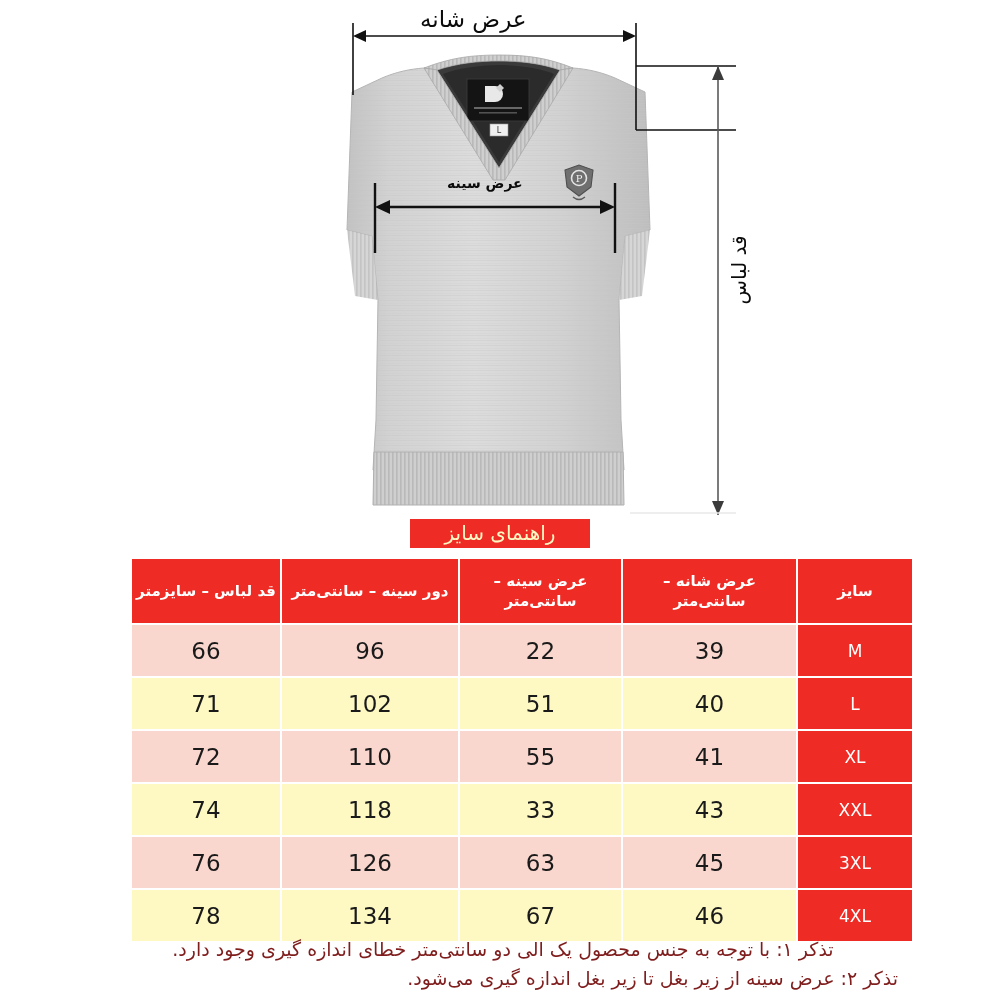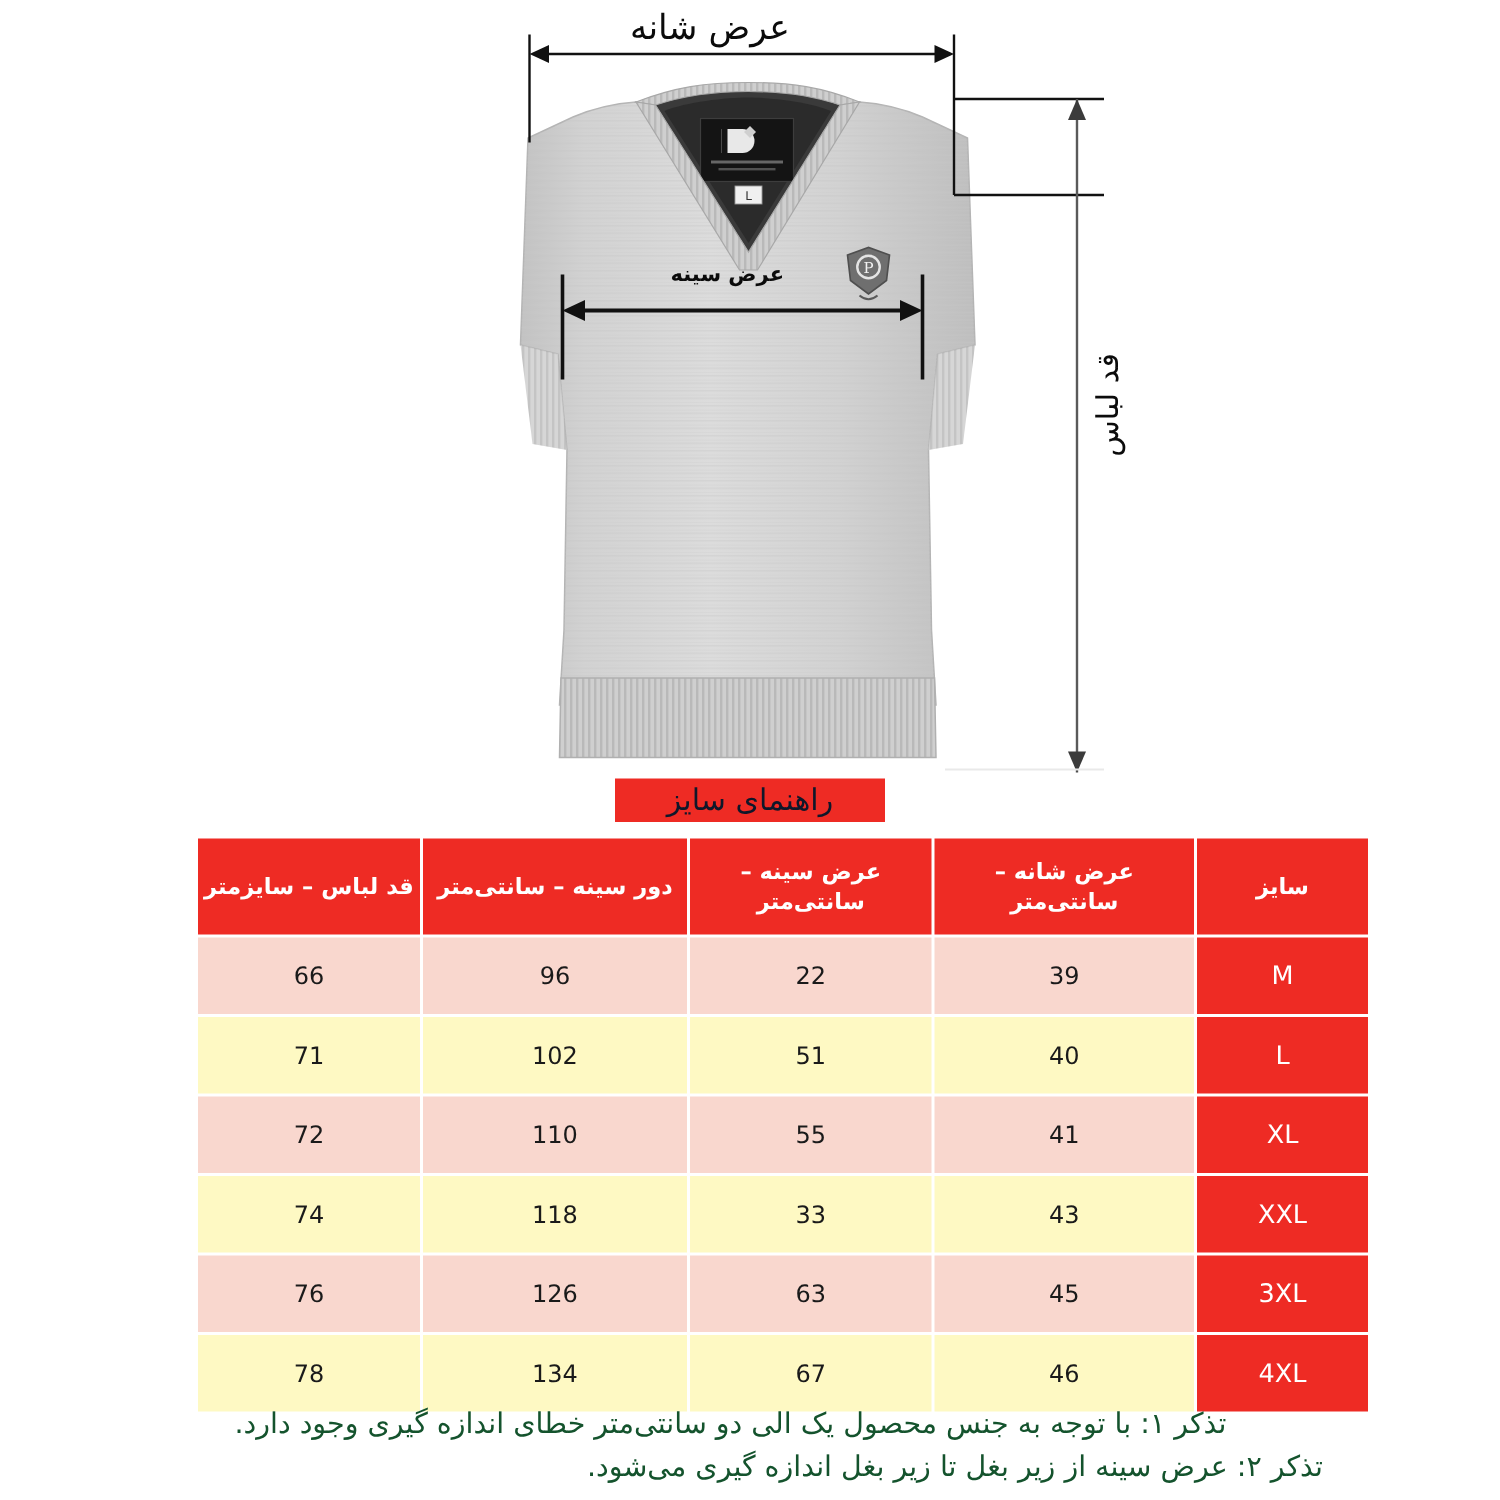--- a/index.html
+++ b/index.html
@@ -54,21 +54,21 @@
   }
 
   
   #size-guide-title {
     position: absolute;
     left: 410px;
     top: 519px;
     width: 180px;
     height: 29px;
     background: #ee2b24;
-    color: #0f172a;
+    color: #fef9c3;
     font-size: 20px;
     line-height: 29px;
     text-align: center;
     direction: rtl;
     letter-spacing: 0.5px;
   }
 
   
   #size-table {
     position: absolute;
@@ -95,43 +95,43 @@
     padding: 2px 4px;
   }
   #size-table tbody th {
     background: #ee2b24;
     color: #ffffff;
     font-size: 17px;
     font-weight: normal;
     height: 51px;
   }
   #size-table tbody td {
-    font-size: 16px;
+    font-size: 23px;
     color: #1a1a1a;
     height: 51px;
     font-family: "DejaVu Sans", "Liberation Sans", sans-serif;
   }
   #size-table tbody tr.row-dark td { background: #f9d7ce; }
   #size-table tbody tr.row-light td { background: #fef9c3; }
 
   .col-size   { width: 106px; }
   .col-a      { width: 165px; }
   .col-b      { width: 153px; }
   .col-c      { width: 168px; }
   .col-d      { width: 140px; }
 
   
   #notes {
     position: absolute;
-    left: 92px;
+    left: 108px;
     top: 935px;
     width: 790px;
     direction: rtl;
     text-align: center;
-    color: #14532d;
+    color: #7f1d1d;
     font-size: 19px;
     line-height: 1.5;
   }
   #notes div { white-space: nowrap; }
   #note-1 { text-align: center; }
   #note-2 { text-align: right; }
 </style>
 </head>
 <body>
 

